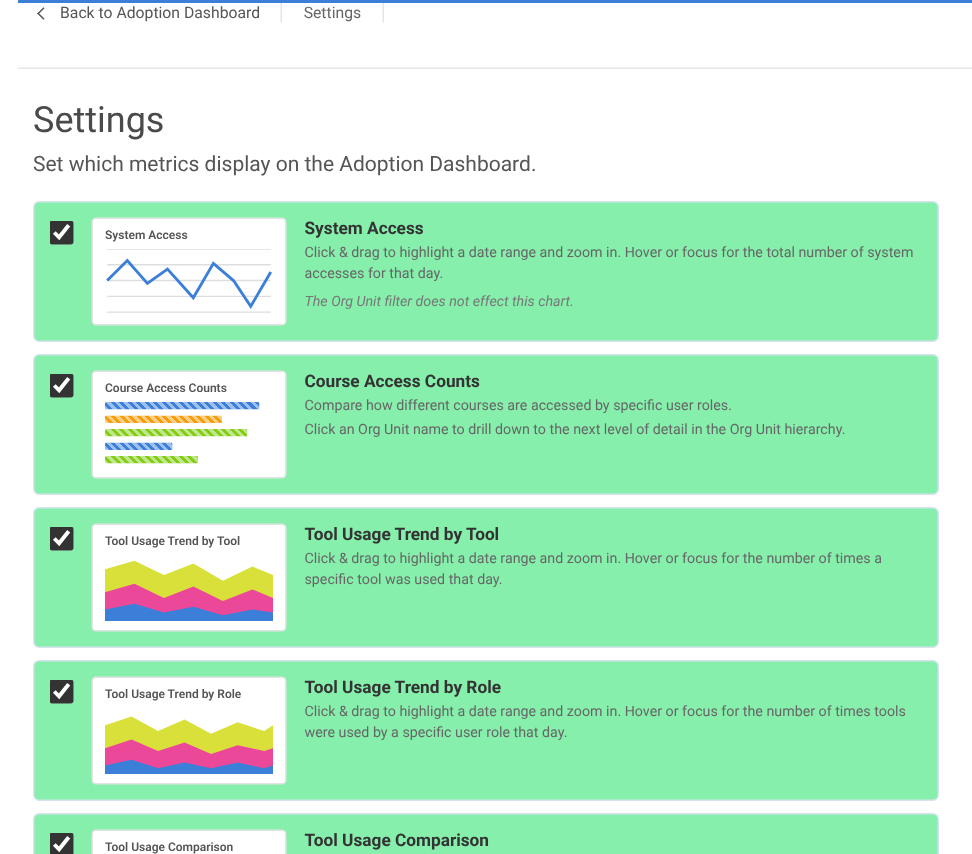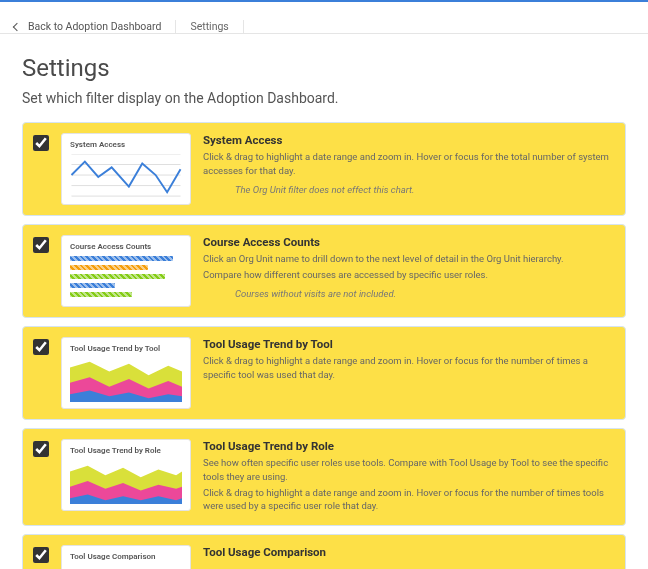--- a/index.html
+++ b/index.html
@@ -7,22 +7,23 @@
     font-family: -apple-system, BlinkMacSystemFont, "Segoe UI", Roboto, Arial, sans-serif;
     background: #fff;
     color: #333;
     width: 648px;
     font-size: 11px;
   }
   .topbar {
     border-top: 2px solid #3b7fd9;
     border-bottom: 1px solid #e5e5e5;
     display: flex;
-    align-items: flex-end;
-    height: 34px;
+    align-items: flex-start;
+    height: 46px;
+    margin-left: 12px;
   }
   .topbar-item {
     display: flex;
     align-items: center;
     padding: 0 14px;
     font-size: 10.5px;
     color: #555;
     border-right: 1px solid #e5e5e5;
     cursor: pointer;
   }
@@ -48,21 +49,21 @@
     margin-bottom: 8px;
   }
   .page-subtitle {
     font-size: 14px;
     color: #555;
     margin-bottom: 16px;
   }
   .metric-row {
     display: flex;
     align-items: flex-start;
-    background: #fde047;
+    background: #86efac;
     border: 1px solid #d6e4f0;
     border-radius: 4px;
     padding: 10px 12px 10px 10px;
     margin-bottom: 8px;
     gap: 12px;
   }
   .metric-checkbox {
     flex: 0 0 16px;
     height: 16px;
     margin-top: 2px;
@@ -100,21 +101,20 @@
     font-size: 9.5px;
     color: #666;
     line-height: 1.45;
     margin-bottom: 2px;
   }
   .metric-note {
     font-size: 9.5px;
     font-style: italic;
     color: #777;
     margin-top: 6px;
-    margin-left: 32px;
   }
   
   .bar-row {
     height: 5px;
     border-radius: 1px;
     margin-bottom: 4px;
     background-image: repeating-linear-gradient(45deg, rgba(255,255,255,0.5) 0 2px, transparent 2px 4px);
   }
 </style>
 </head>
@@ -125,21 +125,21 @@
     <span class="chevron-left"></span>
     <span>Back to Adoption Dashboard</span>
   </div>
   <div class="topbar-item breadcrumb-current">
     <span>Settings</span>
   </div>
 </div>
 
 <div class="page-body">
   <h1 class="page-title">Settings</h1>
-  <p class="page-subtitle">Set which filter display on the Adoption Dashboard.</p>
+  <p class="page-subtitle">Set which metrics display on the Adoption Dashboard.</p>
 
   <div class="metric-row">
     <input type="checkbox" checked="" class="metric-checkbox" style="">
     <div class="thumb">
       <div class="thumb-title">System Access</div>
       <div class="thumb-chart">
         <svg viewBox="0 0 114 46" width="100%" height="100%">
           <line x1="0" y1="0" x2="114" y2="0" stroke="#ddd" stroke-width="1"></line>
           <line x1="0" y1="11" x2="114" y2="11" stroke="#ddd" stroke-width="1"></line>
           <line x1="0" y1="22" x2="114" y2="22" stroke="#ddd" stroke-width="1"></line>
@@ -163,23 +163,22 @@
       <div class="thumb-chart">
         <div class="bar-row" style="width:92%; background-color:#3b7fd9"></div>
         <div class="bar-row" style="width:70%; background-color:#f59e0b"></div>
         <div class="bar-row" style="width:85%; background-color:#84cc16"></div>
         <div class="bar-row" style="width:40%; background-color:#3b7fd9"></div>
         <div class="bar-row" style="width:55%; background-color:#84cc16"></div>
       </div>
     </div>
     <div class="metric-text">
       <div class="metric-title">Course Access Counts</div>
+      <div class="metric-desc">Compare how different courses are accessed by specific user roles.</div>
       <div class="metric-desc">Click an Org Unit name to drill down to the next level of detail in the Org Unit hierarchy.</div>
-      <div class="metric-desc">Compare how different courses are accessed by specific user roles.</div>
-      <div class="metric-note">Courses without visits are not included.</div>
     </div>
   </div>
 
   <div class="metric-row">
     <input type="checkbox" checked="" class="metric-checkbox" style="">
     <div class="thumb">
       <div class="thumb-title">Tool Usage Trend by Tool</div>
       <div class="thumb-chart">
         <svg viewBox="0 0 114 46" width="100%" height="100%" preserveAspectRatio="none">
           <polygon points="0,46 0,10 20,4 40,14 60,6 80,18 100,8 114,14 114,46" fill="#d9e03a"></polygon>
@@ -201,21 +200,20 @@
       <div class="thumb-chart">
         <svg viewBox="0 0 114 46" width="100%" height="100%" preserveAspectRatio="none">
           <polygon points="0,46 0,12 18,6 36,16 54,8 72,18 90,10 108,16 114,12 114,46" fill="#d9e03a"></polygon>
           <polygon points="0,46 0,28 18,22 36,30 54,24 72,32 90,26 108,30 114,28 114,46" fill="#ec4899"></polygon>
           <polygon points="0,46 0,40 18,36 36,42 54,38 72,42 90,38 108,42 114,40 114,46" fill="#3b7fd9"></polygon>
         </svg>
       </div>
     </div>
     <div class="metric-text">
       <div class="metric-title">Tool Usage Trend by Role</div>
-      <div class="metric-desc">See how often specific user roles use tools. Compare with Tool Usage by Tool to see the specific tools they are using.</div>
       <div class="metric-desc">Click &amp; drag to highlight a date range and zoom in. Hover or focus for the number of times tools were used by a specific user role that day.</div>
     </div>
   </div>
 
   <div class="metric-row" style="margin-bottom:0">
     <input type="checkbox" checked="" class="metric-checkbox" style="">
     <div class="thumb">
       <div class="thumb-title">Tool Usage Comparison</div>
 
     </div>

